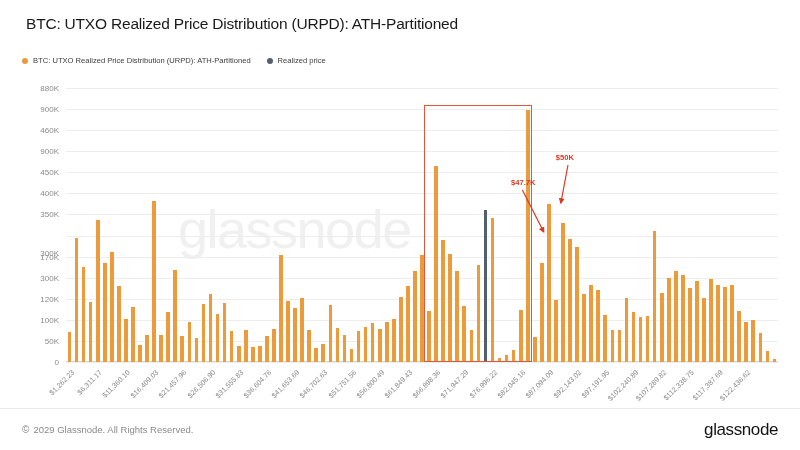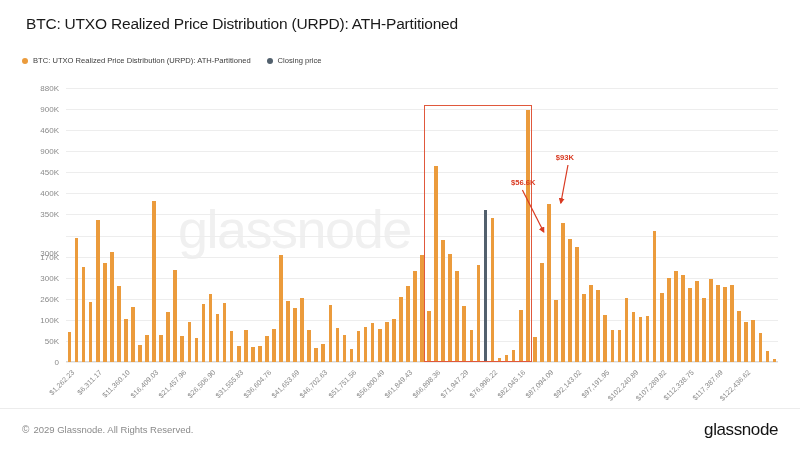--- a/index.html
+++ b/index.html
@@ -154,36 +154,36 @@
 
   <div class="title">BTC: UTXO Realized Price Distribution (URPD): ATH-Partitioned</div>
 
   <div class="legend">
     <div class="legend-item">
       <span class="legend-dot" style="background:#eb9b3c"></span>
       <span class="legend-label">BTC: UTXO Realized Price Distribution (URPD): ATH-Partitioned</span>
     </div>
     <div class="legend-item">
       <span class="legend-dot" style="background:#52606d"></span>
-      <span class="legend-label">Closing price</span>
+      <span class="legend-label">Realized price</span>
     </div>
   </div>
 
   <div class="watermark">glassnode</div>
 
   <div class="plot">
     <div id="gridlines">
         <div class="gridline" style="top: 274px;"></div>
         <div class="ytick" style="top: 274px;">0</div>
         <div class="gridline" style="top: 252.923px;"></div>
         <div class="ytick" style="top: 252.923px;">50K</div>
         <div class="gridline" style="top: 231.846px;"></div>
         <div class="ytick" style="top: 231.846px;">100K</div>
         <div class="gridline" style="top: 210.769px;"></div>
-        <div class="ytick" style="top: 210.769px;">260K</div>
+        <div class="ytick" style="top: 210.769px;">120K</div>
         <div class="gridline" style="top: 189.692px;"></div>
         <div class="ytick" style="top: 189.692px;">300K</div>
         <div class="gridline" style="top: 168.615px;"></div>
         <div class="ytick" style="top: 168.615px;">170K</div>
         <div class="gridline" style="top: 147.538px;"></div>
         <div class="ytick" style="top: 165px;">300K</div>
         <div class="gridline" style="top: 126.462px;"></div>
         <div class="ytick" style="top: 126.462px;">350K</div>
         <div class="gridline" style="top: 105.385px;"></div>
         <div class="ytick" style="top: 105.385px;">400K</div>
@@ -297,22 +297,22 @@
         <div class="bar" style="left: 664.345px; width: 3.66574px; height: 76.72px;"></div>
         <div class="bar" style="left: 671.395px; width: 3.66574px; height: 51.4277px;"></div>
         <div class="bar" style="left: 678.444px; width: 3.66574px; height: 40.4677px;"></div>
         <div class="bar" style="left: 685.494px; width: 3.66574px; height: 42.1538px;"></div>
         <div class="bar" style="left: 692.543px; width: 3.66574px; height: 29.5077px;"></div>
         <div class="bar" style="left: 699.593px; width: 3.66574px; height: 11.3815px;"></div>
         <div class="bar" style="left: 706.642px; width: 3.66574px; height: 3.37231px;"></div>
       </div>
     <div id="overlays">
         <div class="redbox" style="left: 358.136px; width: 108.224px; top: 17px; height: 257px;"></div>
-        <div class="annot" style="left: 445px; top: 90px;">$56.6K</div>
-        <div class="annot" style="left: 489.856px; top: 65px;">$93K</div>
+        <div class="annot" style="left: 445px; top: 90px;">$47.7K</div>
+        <div class="annot" style="left: 489.856px; top: 65px;">$50K</div>
         <svg class="arrow-svg" width="712" height="274" style="left: 0px; top: 0px;">
           <defs>
             <marker id="ah" markerWidth="5" markerHeight="5" refX="4" refY="2.5" orient="auto">
               <path d="M0,0 L5,2.5 L0,5 z" fill="#d93a22"></path>
             </marker>
           </defs>
           <line x1="456.39199999999994" y1="102" x2="477.75199999999995" y2="144" stroke="#d93a22" stroke-width="1.2" marker-end="url(#ah)"></line>
           <line x1="501.96" y1="77" x2="494.84" y2="115" stroke="#d93a22" stroke-width="1.2" marker-end="url(#ah)"></line>
         </svg>
       </div>

